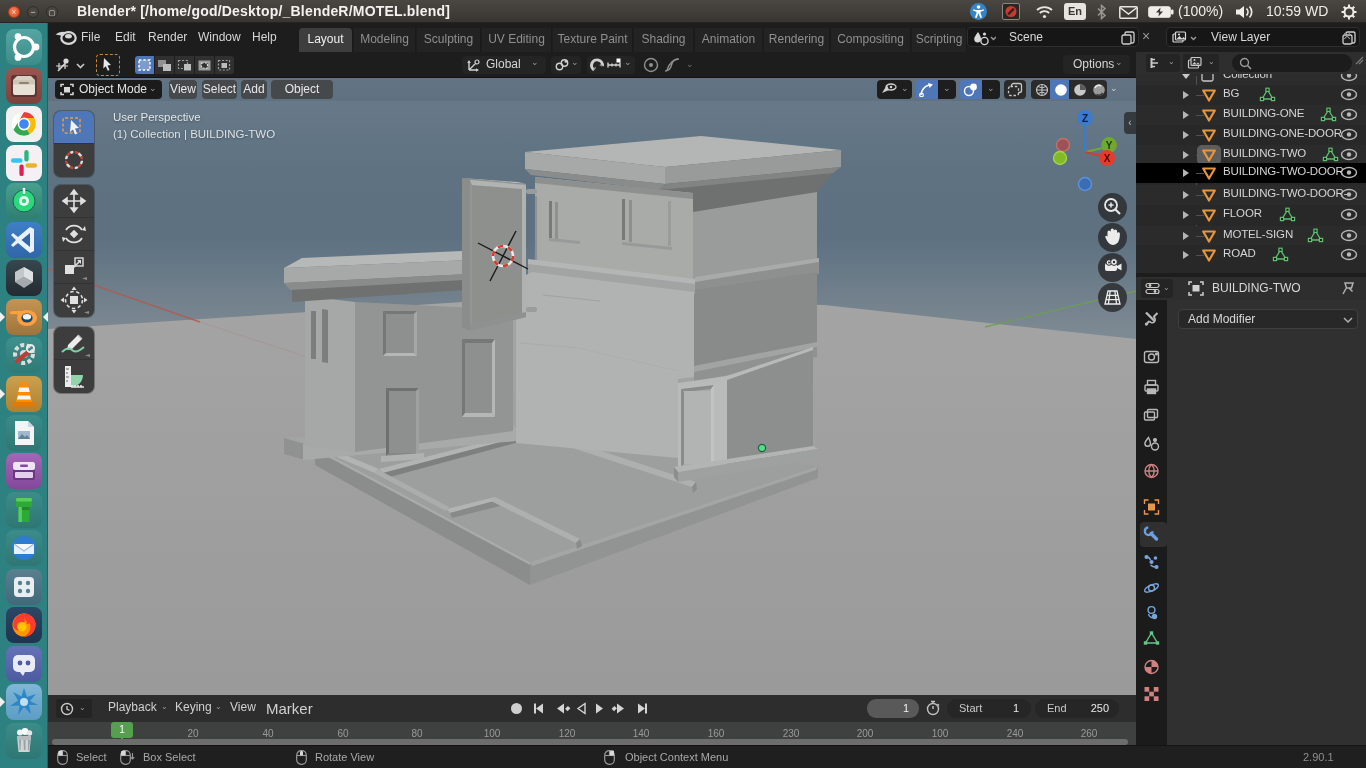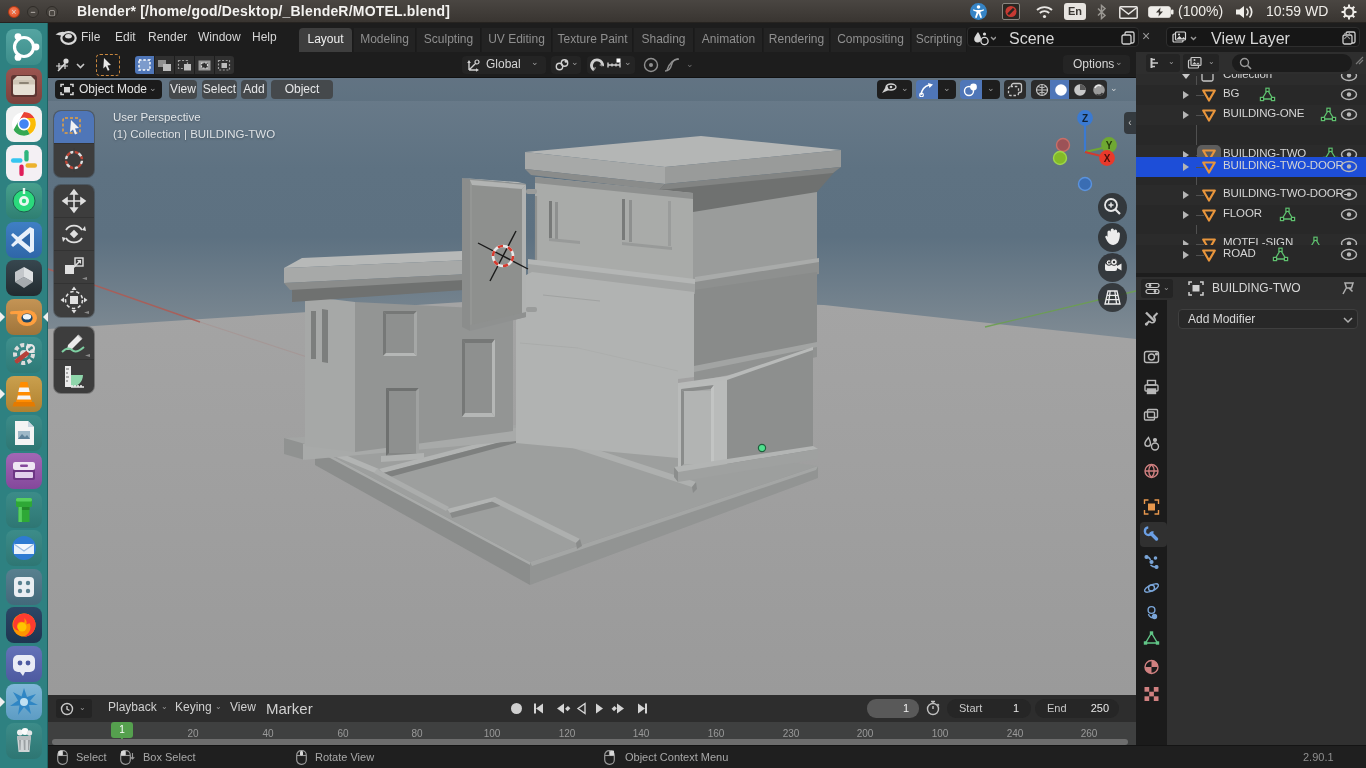--- a/index.html
+++ b/index.html
@@ -14,21 +14,21 @@
 #dock{position:absolute;left:0;top:23px;width:48px;height:745px;background:#2e8181;border-right:1px solid #1d6464}
 .tile{position:absolute;left:6px;width:36px;height:36px;border-radius:8px;overflow:hidden}
 .ind{position:absolute;width:0;height:0;border-style:solid}
 
 #row1{position:absolute;left:48px;top:23px;width:1318px;height:29px;background:#1d1d1d}
 #row2{position:absolute;left:48px;top:52px;width:1088px;height:26px;background:#1d1d1d;border-bottom:1px solid #111}
 .menu{position:absolute;top:7px;font-size:12px;color:#d5d5d5}
 .tab{position:absolute;top:5px;height:24px;font-size:12px;color:#8f8f8f;text-align:center;line-height:23px;background:#232323;border-right:1px solid #1a1a1a}
 .tab.act{background:#3e3e3e;color:#efefef;border-radius:4px 4px 0 0}
 .pill{position:absolute;background:#242424;border-radius:4px;color:#d5d5d5;font-size:12px}
-.dfield{position:absolute;background:#161616;color:#d8d8d8;font-size:16px;border-radius:4px}
+.dfield{position:absolute;background:#161616;color:#d8d8d8;font-size:12px;border-radius:4px}
 
 #vp{position:absolute;left:48px;top:78px;width:1088px;height:617px}
 #vphead{position:absolute;left:48px;top:78px;width:1088px;height:23px;background:rgba(30,55,75,0.12)}
 .hbtn{position:absolute;top:2px;height:19px;background:#45494c;border-radius:4px;color:#e6e7e8;font-size:12px;line-height:19px;text-align:center}
 
 .tgroup{position:absolute;left:54px;width:40px;background:#3d3d3d;border-radius:7px;box-shadow:0 0 0 1px #30303066}
 .tbtn{position:relative;width:40px;height:33px;border-bottom:1px solid #333}
 .tbtn:last-child{border-bottom:none}
 
 #outliner{position:absolute;left:1136px;top:52px;width:230px;height:221px;background:#282828}
@@ -814,20 +814,34 @@
           <path d="M8.5 3 L14 12 L3 12 Z" fill="none" stroke="#5fc06f" stroke-width="1.3"></path>
           <rect x="6.9" y="1.2" width="3.2" height="3.2" fill="#1d1d1d" stroke="#5fc06f" stroke-width="1.2"></rect>
           <rect x="12.4" y="10.4" width="3.2" height="3.2" fill="#1d1d1d" stroke="#5fc06f" stroke-width="1.2"></rect>
           <rect x="1.4" y="10.4" width="3.2" height="3.2" fill="#1d1d1d" stroke="#5fc06f" stroke-width="1.2"></rect>
         </svg>
         <svg class="abs" style="left:204px;top:3px" width="18" height="13" viewBox="0 0 18 13">
           <ellipse cx="9" cy="6.5" rx="7.5" ry="5" fill="none" stroke="#b8b8b8" stroke-width="1.4"></ellipse>
           <circle cx="9" cy="6.5" r="2.2" fill="#b8b8b8"></circle>
         </svg>
       </div>
+  <div class="orow" style="top:73px;background:#282828">
+        <div class="abs" style="left:60px;top:10px;width:8px;height:1px;background:#505050"></div>
+        <svg class="abs" style="left:46px;top:5px" width="8" height="10">
+          <path d="M1 1 l6 4 -6 4z" fill="#b5b5b5"></path>
+        </svg>
+        <svg class="abs" style="left:65px;top:3px" width="16" height="15" viewBox="0 0 16 15">
+          <path d="M2.2 2.5 h11.6 L8 12.5 Z" fill="none" stroke="#e8953c" stroke-width="2.2" stroke-linejoin="round"></path>
+        </svg>
+        <span class="abs" style="left:87px;top:2px">BUILDING-ONE-DOOR</span>
+        <svg class="abs" style="left:204px;top:3px" width="18" height="13" viewBox="0 0 18 13">
+          <ellipse cx="9" cy="6.5" rx="7.5" ry="5" fill="none" stroke="#b8b8b8" stroke-width="1.4"></ellipse>
+          <circle cx="9" cy="6.5" r="2.2" fill="#b8b8b8"></circle>
+        </svg>
+      </div>
   <div class="orow" style="top:93px;background:#2b2b2b">
         <div class="abs" style="left:60px;top:10px;width:8px;height:1px;background:#505050"></div>
         <svg class="abs" style="left:46px;top:5px" width="8" height="10">
           <path d="M1 1 l6 4 -6 4z" fill="#b5b5b5"></path>
         </svg>
         <div class="abs" style="left:61px;top:0px;width:24px;height:20px;background:#5d5d5d;border-radius:5px"></div>
         <svg class="abs" style="left:65px;top:3px" width="16" height="15" viewBox="0 0 16 15">
           <path d="M2.2 2.5 h11.6 L8 12.5 Z" fill="none" stroke="#e8953c" stroke-width="2.2" stroke-linejoin="round"></path>
         </svg>
         <span class="abs" style="left:87px;top:2px">BUILDING-TWO</span>
@@ -835,21 +849,21 @@
           <path d="M8.5 3 L14 12 L3 12 Z" fill="none" stroke="#5fc06f" stroke-width="1.3"></path>
           <rect x="6.9" y="1.2" width="3.2" height="3.2" fill="#1d1d1d" stroke="#5fc06f" stroke-width="1.2"></rect>
           <rect x="12.4" y="10.4" width="3.2" height="3.2" fill="#1d1d1d" stroke="#5fc06f" stroke-width="1.2"></rect>
           <rect x="1.4" y="10.4" width="3.2" height="3.2" fill="#1d1d1d" stroke="#5fc06f" stroke-width="1.2"></rect>
         </svg>
         <svg class="abs" style="left:204px;top:3px" width="18" height="13" viewBox="0 0 18 13">
           <ellipse cx="9" cy="6.5" rx="7.5" ry="5" fill="none" stroke="#b8b8b8" stroke-width="1.4"></ellipse>
           <circle cx="9" cy="6.5" r="2.2" fill="#b8b8b8"></circle>
         </svg>
       </div>
-  <div class="orow" style="top:105px;background:#1d4ed8">
+  <div class="orow" style="top:111px;background:#000000">
         <div class="abs" style="left:60px;top:10px;width:8px;height:1px;background:#505050"></div>
         <svg class="abs" style="left:46px;top:5px" width="8" height="10">
           <path d="M1 1 l6 4 -6 4z" fill="#b5b5b5"></path>
         </svg>
         <svg class="abs" style="left:65px;top:3px" width="16" height="15" viewBox="0 0 16 15">
           <path d="M2.2 2.5 h11.6 L8 12.5 Z" fill="none" stroke="#e8953c" stroke-width="2.2" stroke-linejoin="round"></path>
         </svg>
         <span class="abs" style="left:87px;top:2px">BUILDING-TWO-DOOR</span>
         <svg class="abs" style="left:204px;top:3px" width="18" height="13" viewBox="0 0 18 13">
           <ellipse cx="9" cy="6.5" rx="7.5" ry="5" fill="none" stroke="#b8b8b8" stroke-width="1.4"></ellipse>
@@ -883,21 +897,21 @@
           <path d="M8.5 3 L14 12 L3 12 Z" fill="none" stroke="#5fc06f" stroke-width="1.3"></path>
           <rect x="6.9" y="1.2" width="3.2" height="3.2" fill="#1d1d1d" stroke="#5fc06f" stroke-width="1.2"></rect>
           <rect x="12.4" y="10.4" width="3.2" height="3.2" fill="#1d1d1d" stroke="#5fc06f" stroke-width="1.2"></rect>
           <rect x="1.4" y="10.4" width="3.2" height="3.2" fill="#1d1d1d" stroke="#5fc06f" stroke-width="1.2"></rect>
         </svg>
         <svg class="abs" style="left:204px;top:3px" width="18" height="13" viewBox="0 0 18 13">
           <ellipse cx="9" cy="6.5" rx="7.5" ry="5" fill="none" stroke="#b8b8b8" stroke-width="1.4"></ellipse>
           <circle cx="9" cy="6.5" r="2.2" fill="#b8b8b8"></circle>
         </svg>
       </div>
-  <div class="orow" style="top:182px;background:#2b2b2b">
+  <div class="orow" style="top:174px;background:#2b2b2b">
         <div class="abs" style="left:60px;top:10px;width:8px;height:1px;background:#505050"></div>
         <svg class="abs" style="left:46px;top:5px" width="8" height="10">
           <path d="M1 1 l6 4 -6 4z" fill="#b5b5b5"></path>
         </svg>
         <svg class="abs" style="left:65px;top:3px" width="16" height="15" viewBox="0 0 16 15">
           <path d="M2.2 2.5 h11.6 L8 12.5 Z" fill="none" stroke="#e8953c" stroke-width="2.2" stroke-linejoin="round"></path>
         </svg>
         <span class="abs" style="left:87px;top:2px">MOTEL-SIGN</span>
         <svg class="abs" style="left:171px;top:2px" width="17" height="16" viewBox="0 0 17 16">
           <path d="M8.5 3 L14 12 L3 12 Z" fill="none" stroke="#5fc06f" stroke-width="1.3"></path>

